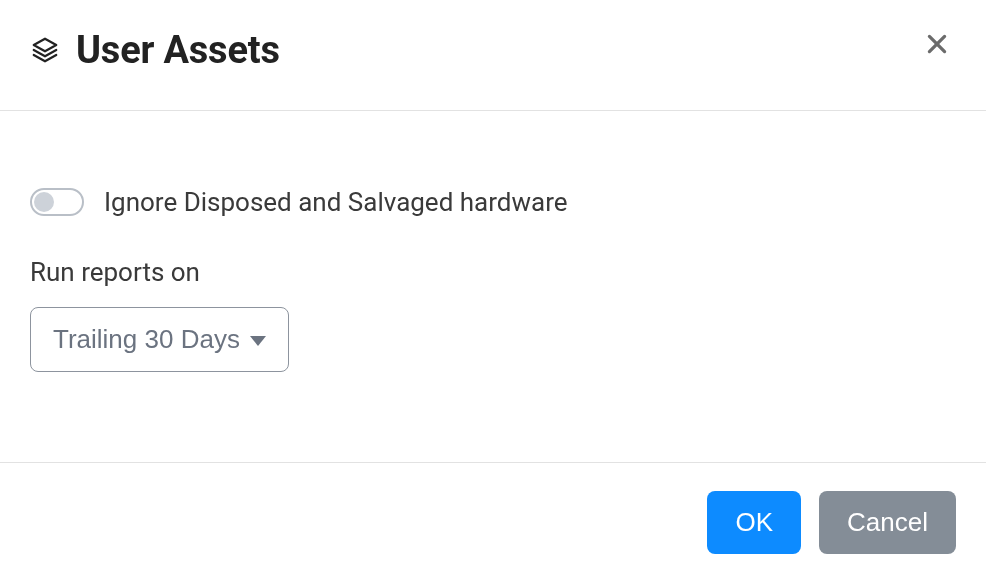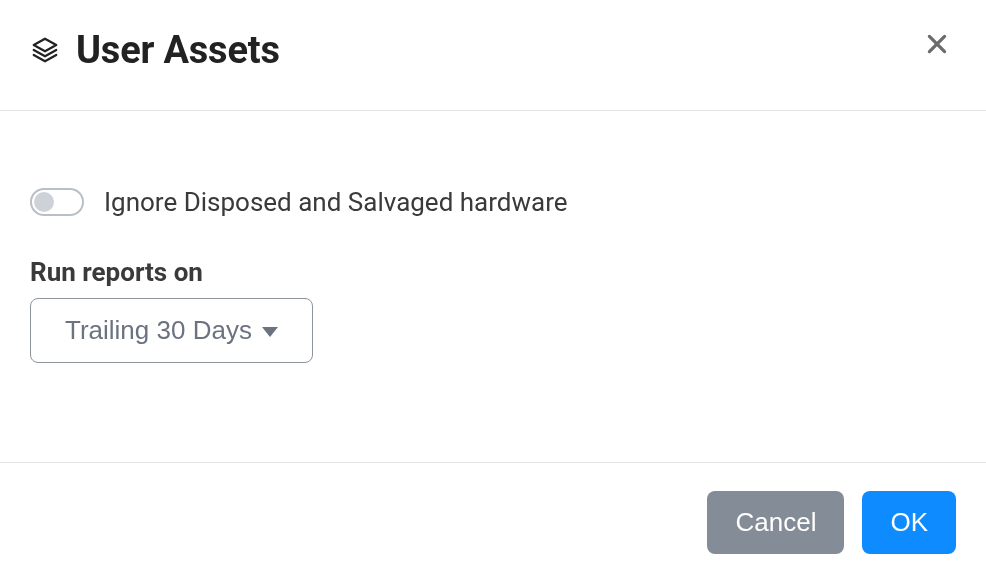--- a/index.html
+++ b/index.html
@@ -84,29 +84,28 @@
       background: #cdd2d9;
       border-radius: 50%;
     }
     .toggle-label {
       font-size: 26px;
       color: #3a3a3a;
     }
     .field-label {
       font-size: 26px;
       color: #3a3a3a;
-      margin-bottom: 11px;
+      margin-bottom: 20px;
       display: block;
-      font-weight: bold;
     }
     .select-btn {
       display: inline-flex;
       align-items: center;
       gap: 10px;
-      padding: 16px 34px;
+      padding: 16px 22px;
       border: 1.5px solid #8d949e;
       background: #ffffff;
       border-radius: 8px;
       font-size: 26px;
       color: #6b7380;
       cursor: pointer;
     }
     .caret-down {
       display: inline-flex;
       color: #6b7380;
@@ -172,16 +171,16 @@
       <span>Trailing 30 Days</span>
       <span class="caret-down">
         <svg width="16" height="12" viewBox="0 0 16 12" fill="currentColor">
           <polygon points="0,2 16,2 8,12"></polygon>
         </svg>
       </span>
     </button>
   </div>
 
   <div class="modal-footer">
+    <button class="btn btn-primary">OK</button>
     <button class="btn btn-secondary">Cancel</button>
-    <button class="btn btn-primary">OK</button>
   </div>
 </div>
 
 </body></html>

